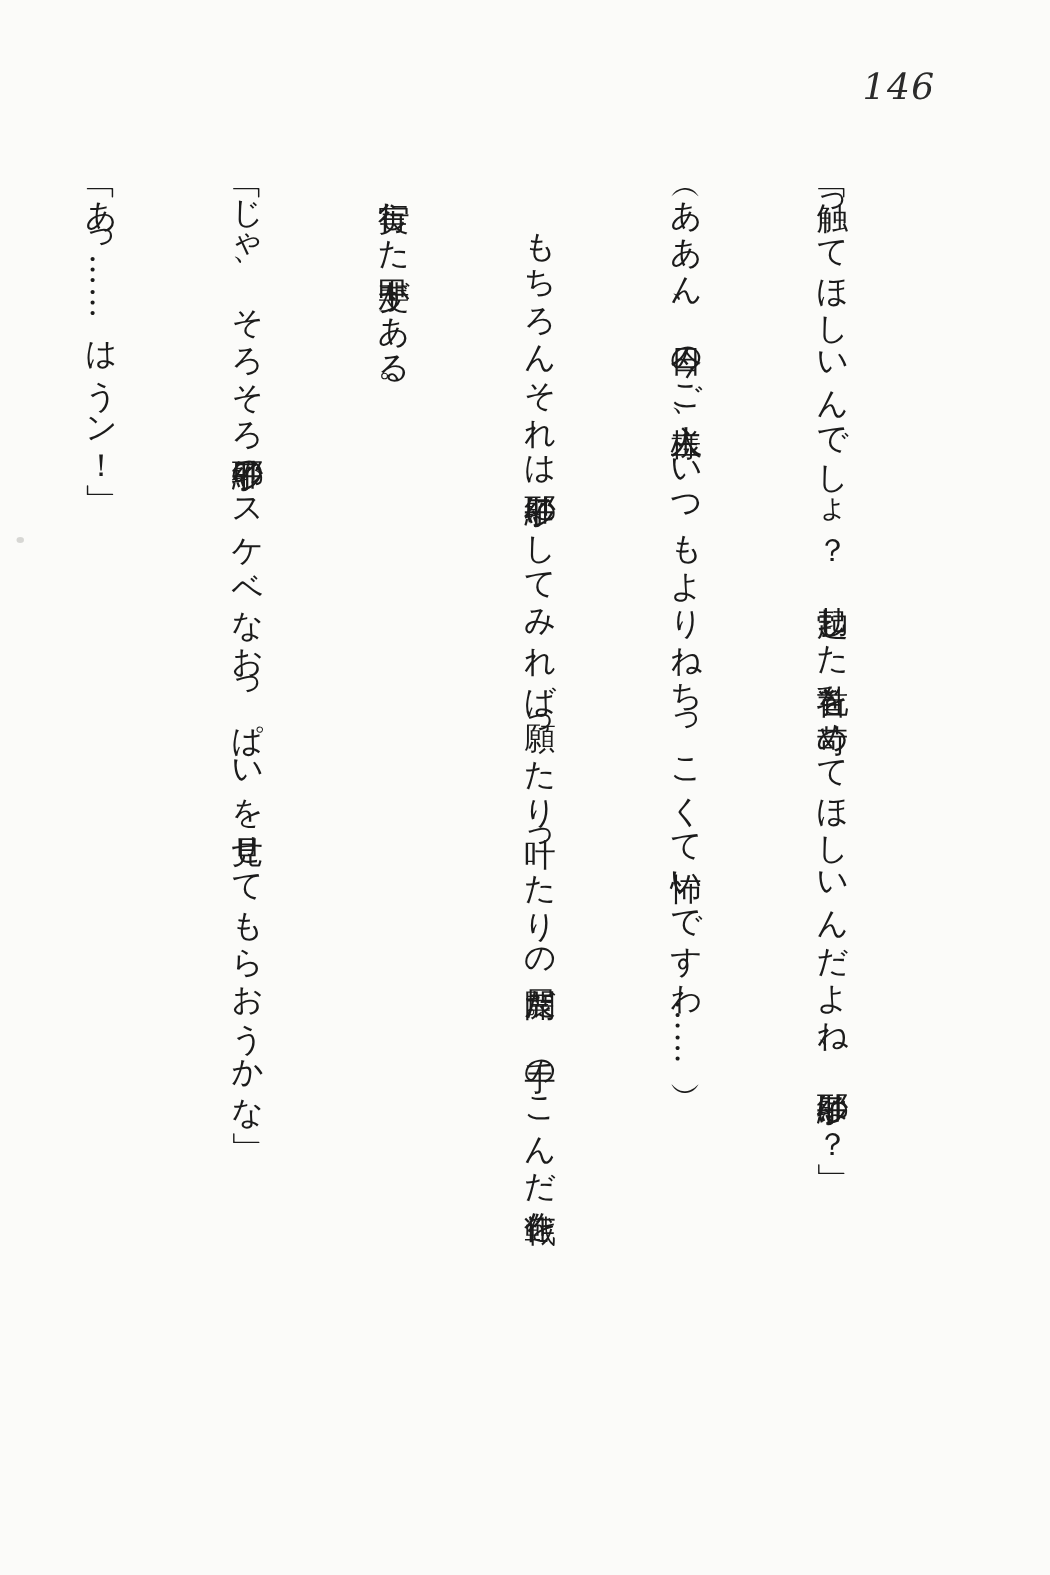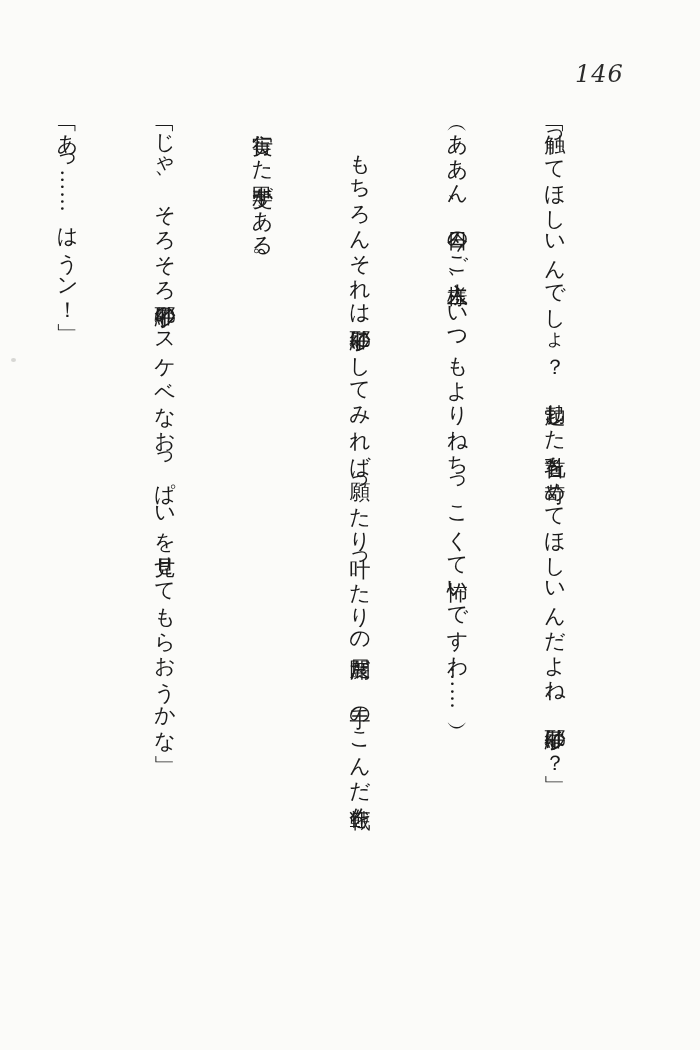--- a/index.html
+++ b/index.html
@@ -8,21 +8,21 @@
     font-family: "DejaVu Serif", "Liberation Serif", serif;
   }
   .page {
     position: relative;
     width: 700px; height: 1050px;
     background: #fbfbf9;
     overflow: hidden;
   }
   .page-number {
     position: absolute;
-    top: 60px; left: 575px;
+    top: 44px; left: 575px;
     font-size: 24px;
     font-style: italic;
     color: #2b2b2b;
     letter-spacing: 1px;
   }
   .textblock {
     position: absolute;
     top: 118px; right: 64px;
     height: 842px;
     writing-mode: vertical-rl;

